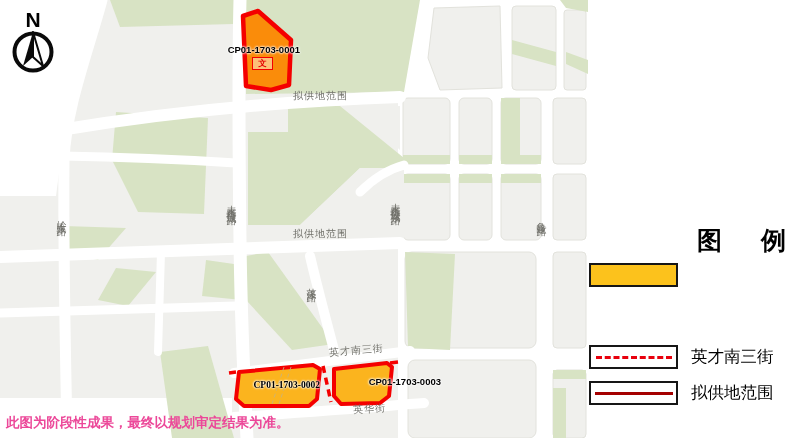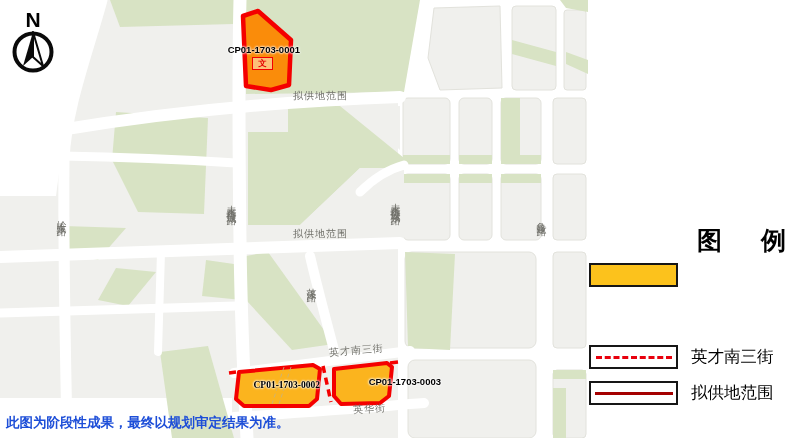--- a/index.html
+++ b/index.html
@@ -17,21 +17,21 @@
   .legend-title{margin-left:108px;font-size:25px;font-weight:bold;color:#000;letter-spacing:7px;white-space:nowrap;}
   .lrow{position:absolute;left:0;display:flex;align-items:center;height:26px;}
   .lrow.r1{top:38px}.lrow.r2{top:75px}.lrow.r3{top:120px}.lrow.r4{top:156px}
   .swatch{width:85px;height:20px;border:2px solid #161616;background:#fff;
           display:flex;align-items:center;justify-content:center;flex:none;}
   .swatch.fill-res{background:#fcc21c;}
   .swatch.fill-cul{background:#f59b00;}
   .line-dashed{width:76px;border-top:3.5px dashed #e8000d;}
   .line-solid{width:78px;border-top:3px solid #a40000;}
   .llabel{margin-left:13px;font-size:16.5px;color:#000;white-space:nowrap;}
-  .disclaimer{position:absolute;left:6px;top:414px;font-size:13.5px;font-weight:bold;color:#1d4ed8;white-space:nowrap;}
+  .disclaimer{position:absolute;left:6px;top:414px;font-size:13.5px;font-weight:bold;color:#ec4899;white-space:nowrap;}
 </style>
 </head>
 <body>
 
 <div id="stage">
 
   <svg width="590" height="438" viewBox="0 0 590 438">
 
     <rect x="0" y="0" width="588" height="438" fill="#f0f0ed"></rect>
 

